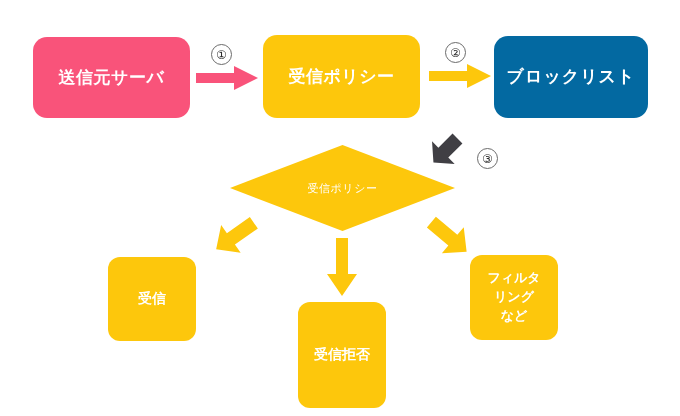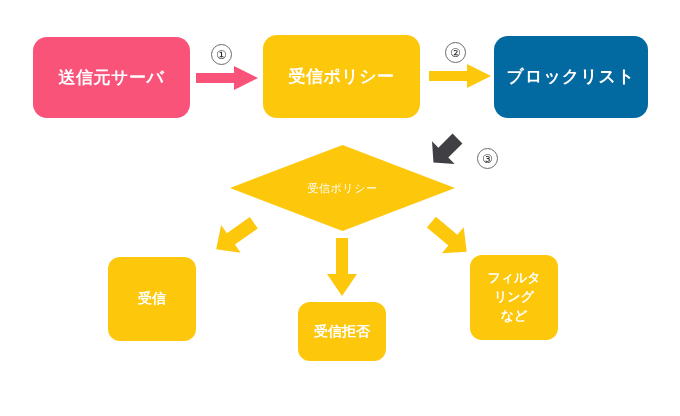--- a/index.html
+++ b/index.html
@@ -41,21 +41,21 @@
     letter-spacing:1px;
   }
   .node-accept{
     left:108px;top:257px;width:88px;height:84px;
     background:#fdc70c;
     font-size:14px;
     border-radius:12px;
     justify-content:center;
   }
   .node-reject{
-    left:298px;top:302px;width:88px;height:59px;
+    left:298px;top:302px;width:88px;height:106px;
     background:#fdc70c;
     font-size:14px;
     border-radius:12px;
   }
   .node-filter{
     left:470px;top:255px;width:88px;height:85px;
     background:#fdc70c;
     font-size:13px;
     border-radius:12px;
     line-height:1.45;

